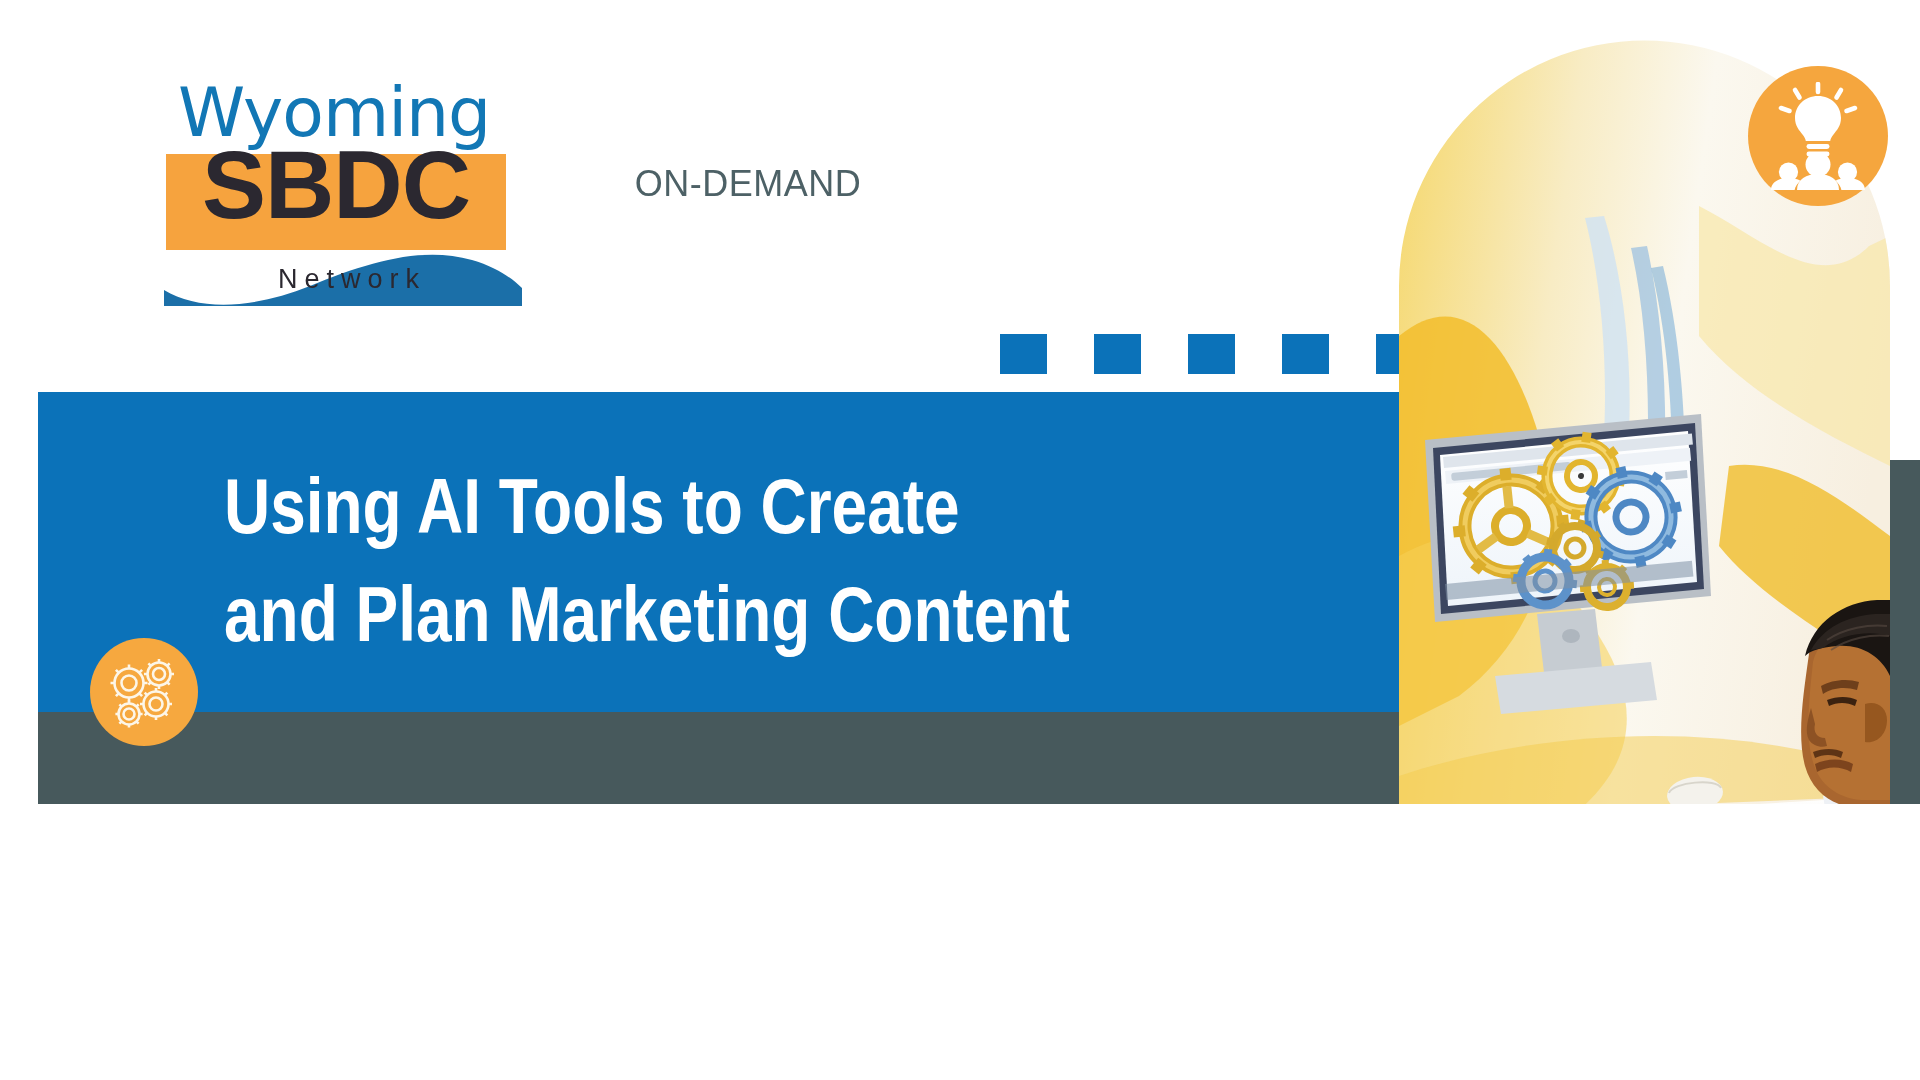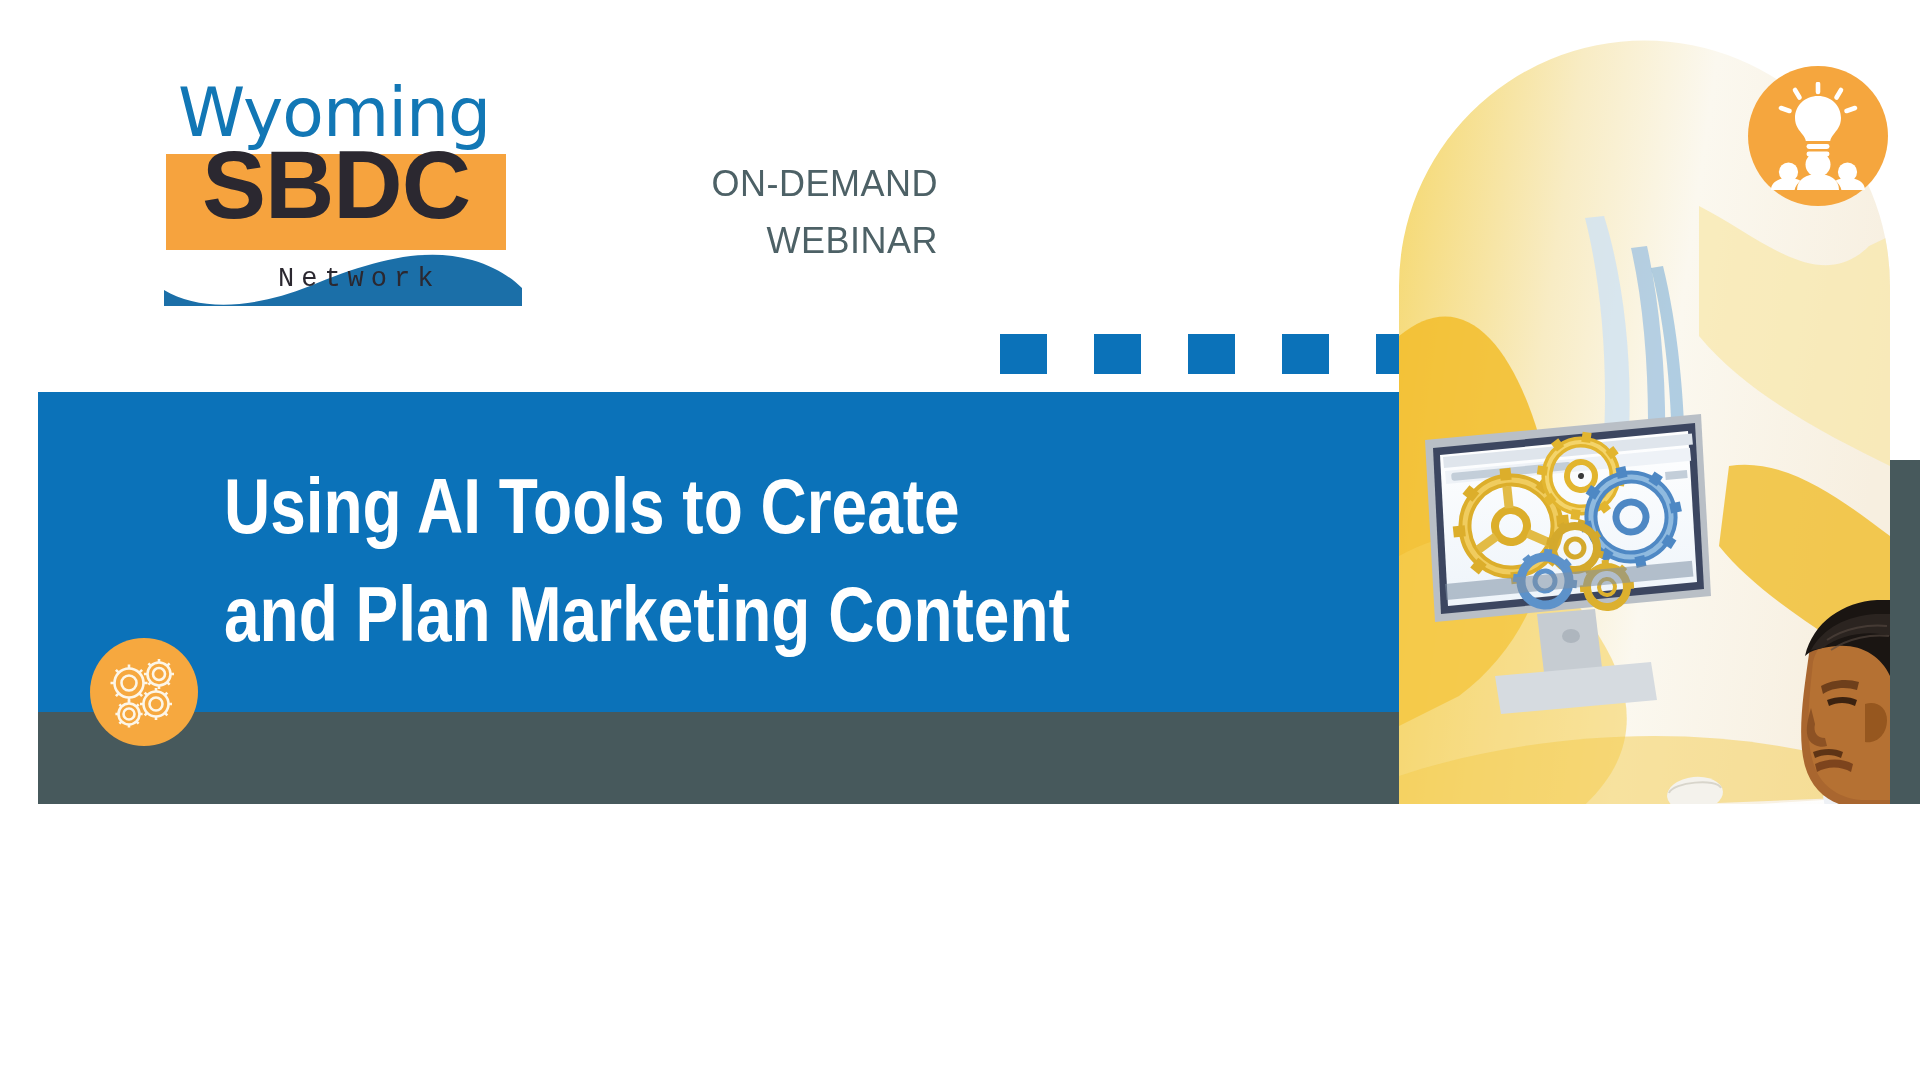--- a/index.html
+++ b/index.html
@@ -33,27 +33,27 @@
     position:absolute; left:0px; top:55px; width:340px; height:104px;
     font-size:96px; line-height:104px; font-weight:700;
     color:#2b2830; text-align:center; letter-spacing:-1px;
     font-family:"Liberation Sans","DejaVu Sans",sans-serif;
   }
   .logo-swoosh{ position:absolute; left:-6px; top:138px; width:364px; height:90px; overflow:hidden; }
   .logo-network{
     position:absolute; left:112px; top:186px;
     font-size:27px; line-height:30px; font-weight:400;
     color:#2b2830; letter-spacing:7px;
-    font-family:Liberation Mono, monospace;
+    font-family:Liberation Sans, sans-serif;
   }
 
   
   .eyebrow{
     position:absolute; left:520px; top:155px; width:380px;
-    text-align:right; color:#4d6166;
+    text-align:center; color:#4d6166;
     font-size:36px; line-height:57px; font-weight:400; letter-spacing:.5px;
     font-family:"Liberation Sans","DejaVu Sans",sans-serif;
   }
 
   
   .dash-row{ position:absolute; left:962px; top:334px; height:40px; display:flex; gap:47px; }
   .dash{ width:47px; height:40px; background:#0b72b9; }
 
   
   .headline{
@@ -118,21 +118,20 @@
         <path d="M4 74 C40 96 96 92 150 70 C208 46 262 30 312 44 C336 51 352 62 362 72 L362 90 L4 90 Z" fill="#1b6fa8"></path>
         <path d="M4 74 C40 96 96 92 150 70 C208 46 262 30 312 44 C336 51 352 62 362 72 L362 80 C346 66 320 56 296 56 C248 56 206 76 156 88 C104 100 42 96 4 74 Z" fill="#ffffff" opacity="0"></path>
       </svg>
     </div>
     <div class="logo-sbdc">SBDC</div>
     <div class="logo-network">Network</div>
   </div>
 
   <div class="eyebrow">
     <div>ON-DEMAND</div>
-    <div>WEBINAR</div>
   </div>
 
   <div class="headline">
     <span class="headline-line">Using AI Tools to Create</span>
     <span class="headline-line">and Plan Marketing Content</span>
   </div>
 
   <div class="gear-badge">
     <svg viewBox="0 0 80 80" xmlns="http://www.w3.org/2000/svg">
       <g fill="none" stroke="#fdf6e8" stroke-width="2.6">

